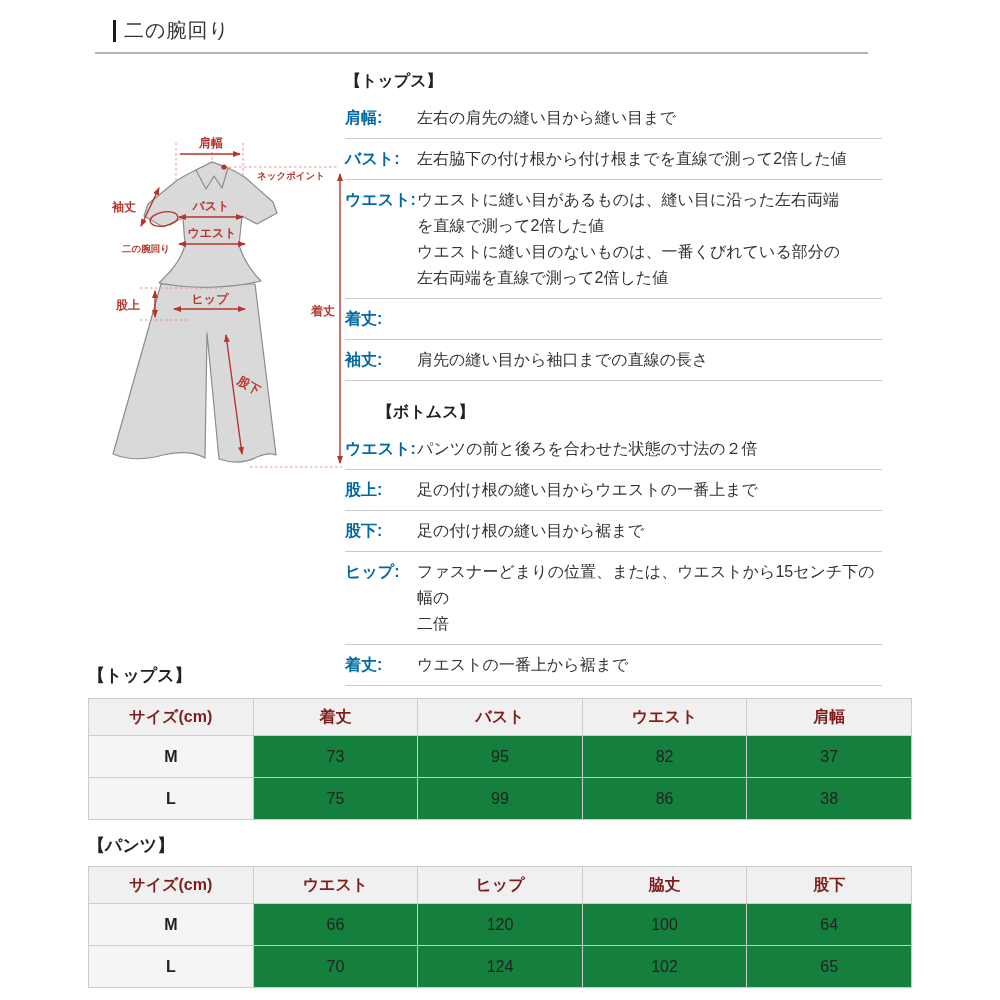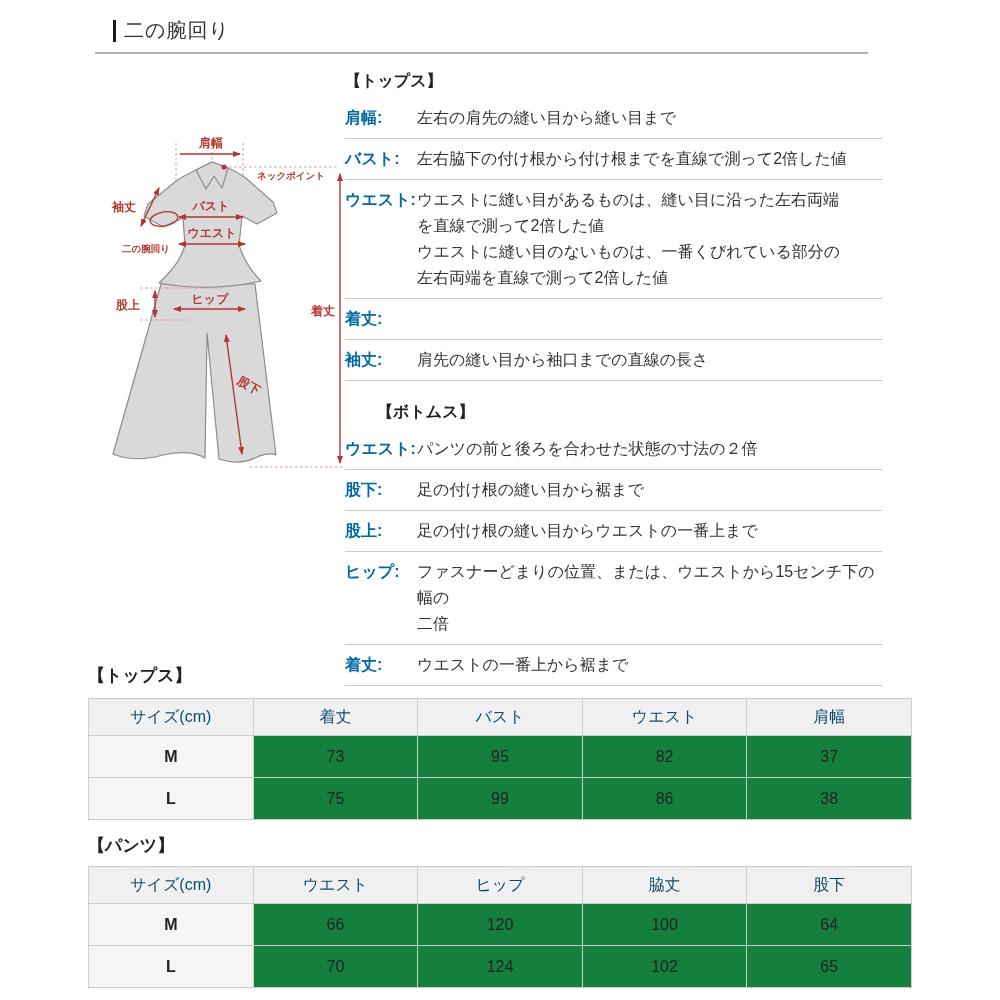--- a/index.html
+++ b/index.html
@@ -28,21 +28,21 @@
   .def-row{display:flex;padding:7px 0;border-bottom:1px solid var(--separator);line-height:26px;}
   .def-label{width:72px;font-weight:bold;flex-shrink:0;color:#0369a1;}
   .def-desc{flex:1;}
   .red-dot{color:var(--annotation-red);}
 
   
   .tbl-title{position:absolute;left:88px;font-size:17px;font-weight:bold;color:#222;}
   .size-table{position:absolute;left:88px;width:824px;border-collapse:collapse;table-layout:fixed;}
   .size-table th,.size-table td{border:1px solid var(--table-border);text-align:center;
       font-size:16px;vertical-align:middle;padding:0;}
-  .size-table thead th{height:36px;background:var(--table-header-bg);font-weight:normal;color:#0c4a6e;text-align:center;}
+  .size-table thead th{height:36px;background:var(--table-header-bg);font-weight:bold;color:#7f1d1d;text-align:center;}
   .size-table tbody tr{height:42px;}
   .size-table tbody th{background:var(--table-rowhead-bg);font-weight:bold;color:#222;}
   .size-table tbody td{background:#15803d;font-weight:normal;color:#222;}
 </style>
 </head>
 <body>
 
 <div class="canvas">
 
   <div class="title-row">
@@ -137,26 +137,26 @@
       <span class="def-desc"><span>肩先の縫い目から袖口までの直線の長さ</span></span>
     </div>
 
     <h2 class="defs-heading bottoms">【ボトムス】</h2>
 
     <div class="def-row">
       <span class="def-label">ウエスト:</span>
       <span class="def-desc"><span>パンツの前と後ろを合わせた状態の寸法の２倍</span></span>
     </div>
     <div class="def-row">
+      <span class="def-label">股上:</span>
+      <span class="def-desc"><span>足の付け根の縫い目からウエストの一番上まで</span></span>
+    </div>
+    <div class="def-row">
       <span class="def-label">股下:</span>
       <span class="def-desc"><span>足の付け根の縫い目から裾まで</span></span>
-    </div>
-    <div class="def-row">
-      <span class="def-label">股上:</span>
-      <span class="def-desc"><span>足の付け根の縫い目からウエストの一番上まで</span></span>
     </div>
     <div class="def-row">
       <span class="def-label">ヒップ:</span>
       <span class="def-desc">
         <div>ファスナーどまりの位置、または、ウエストから15センチ下の幅の</div>
         <div>二倍</div>
       </span>
     </div>
     <div class="def-row">
       <span class="def-label">着丈:</span>

